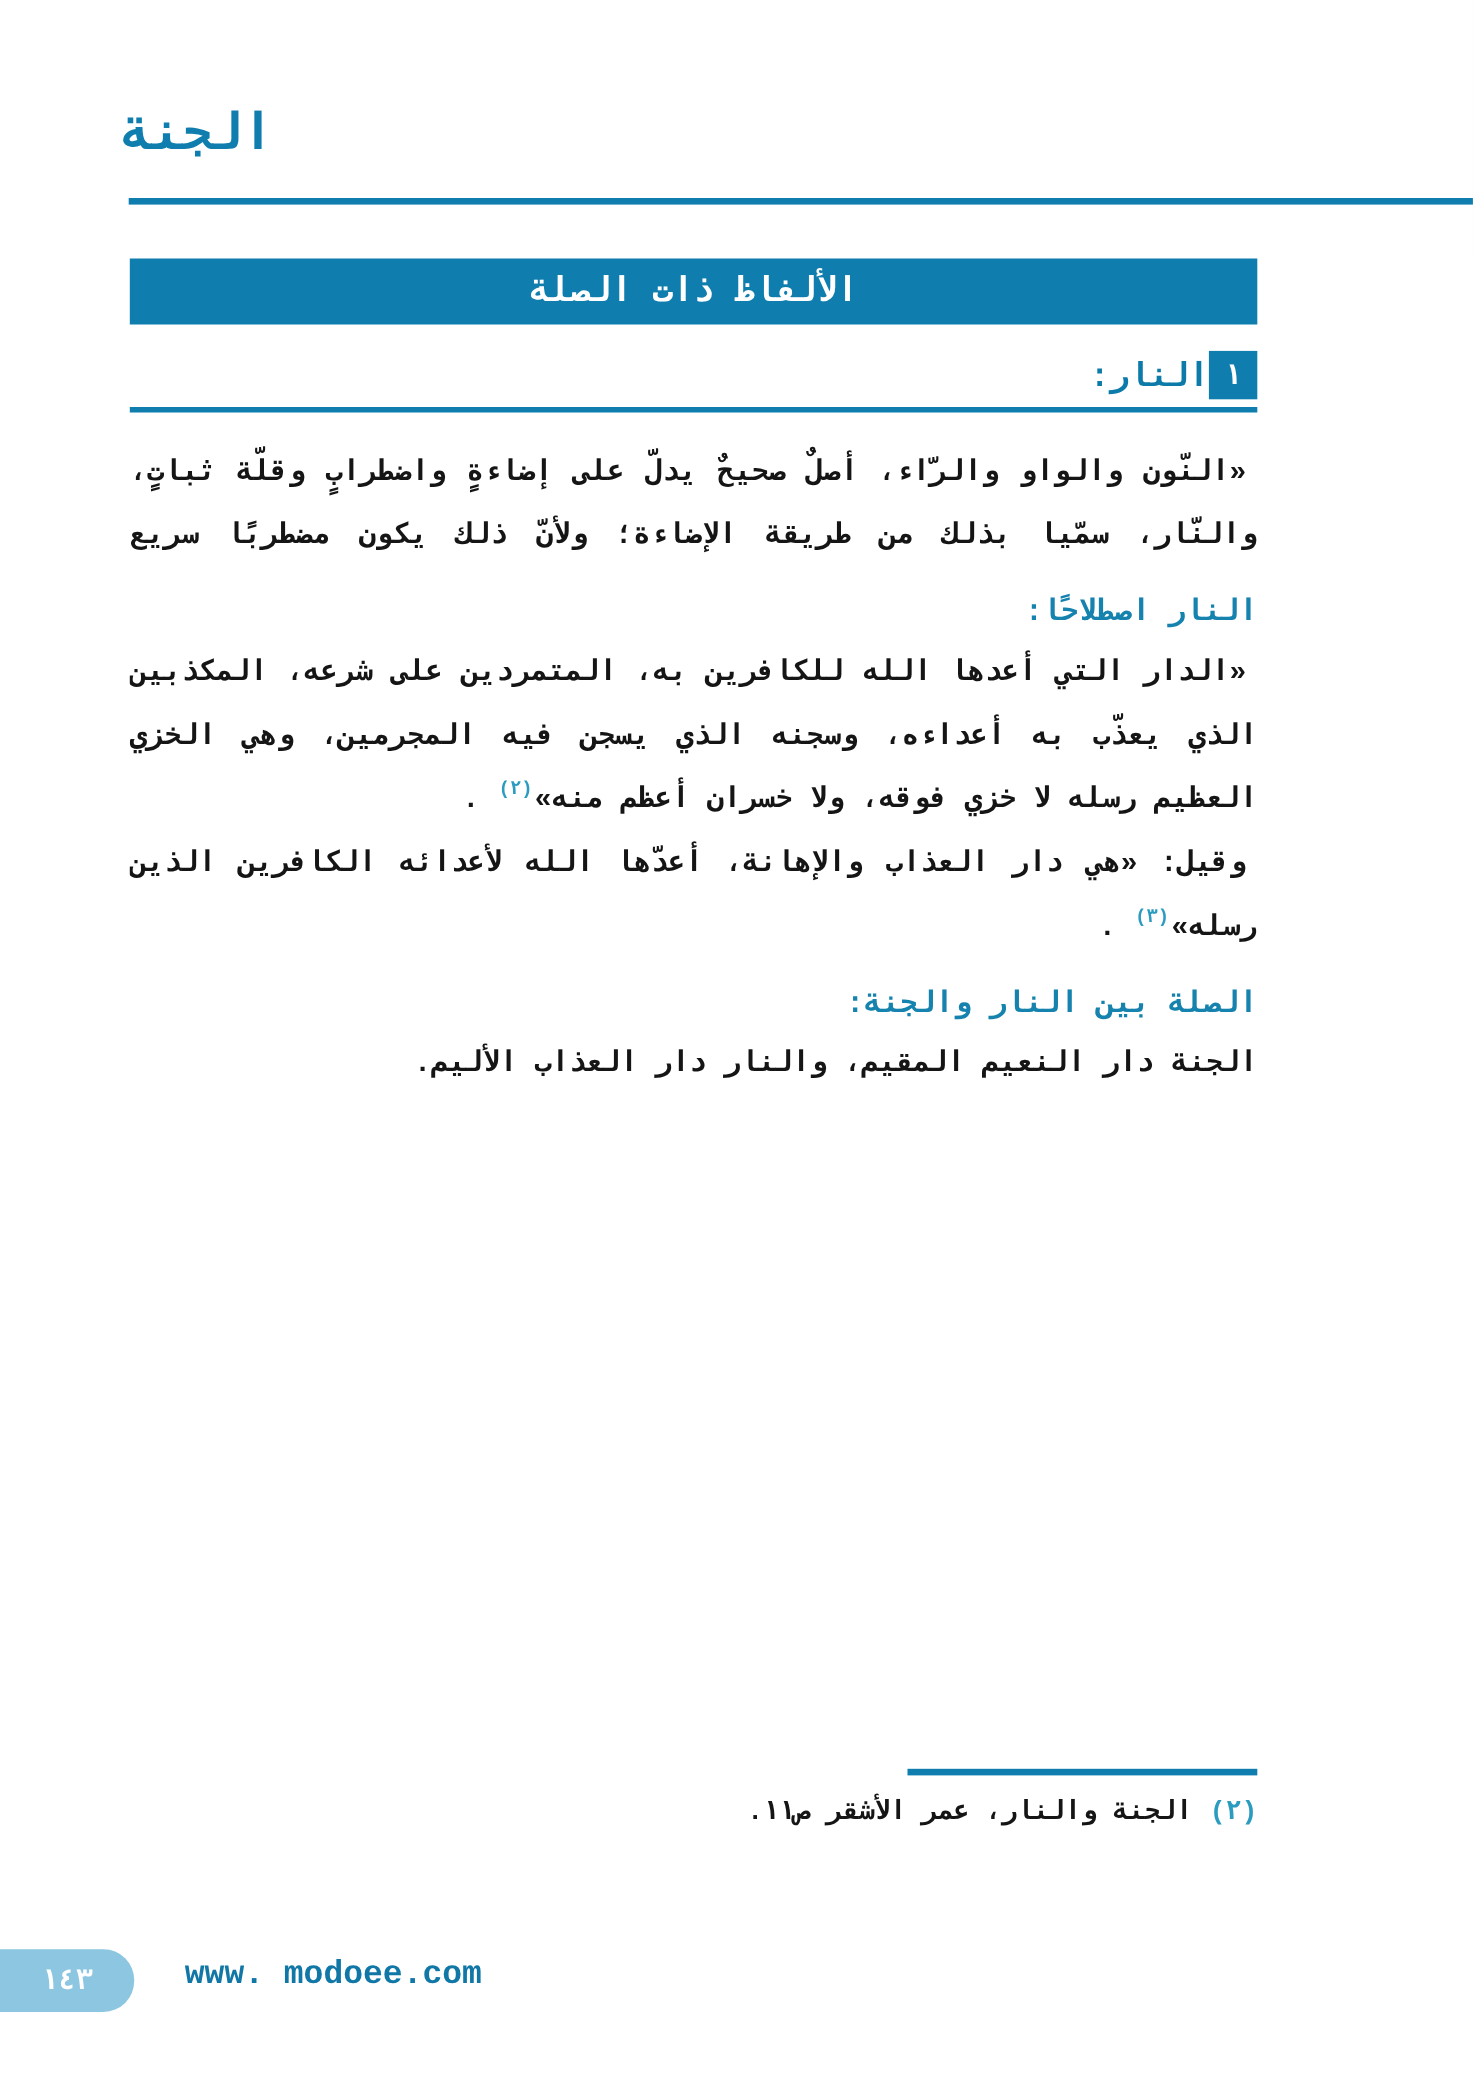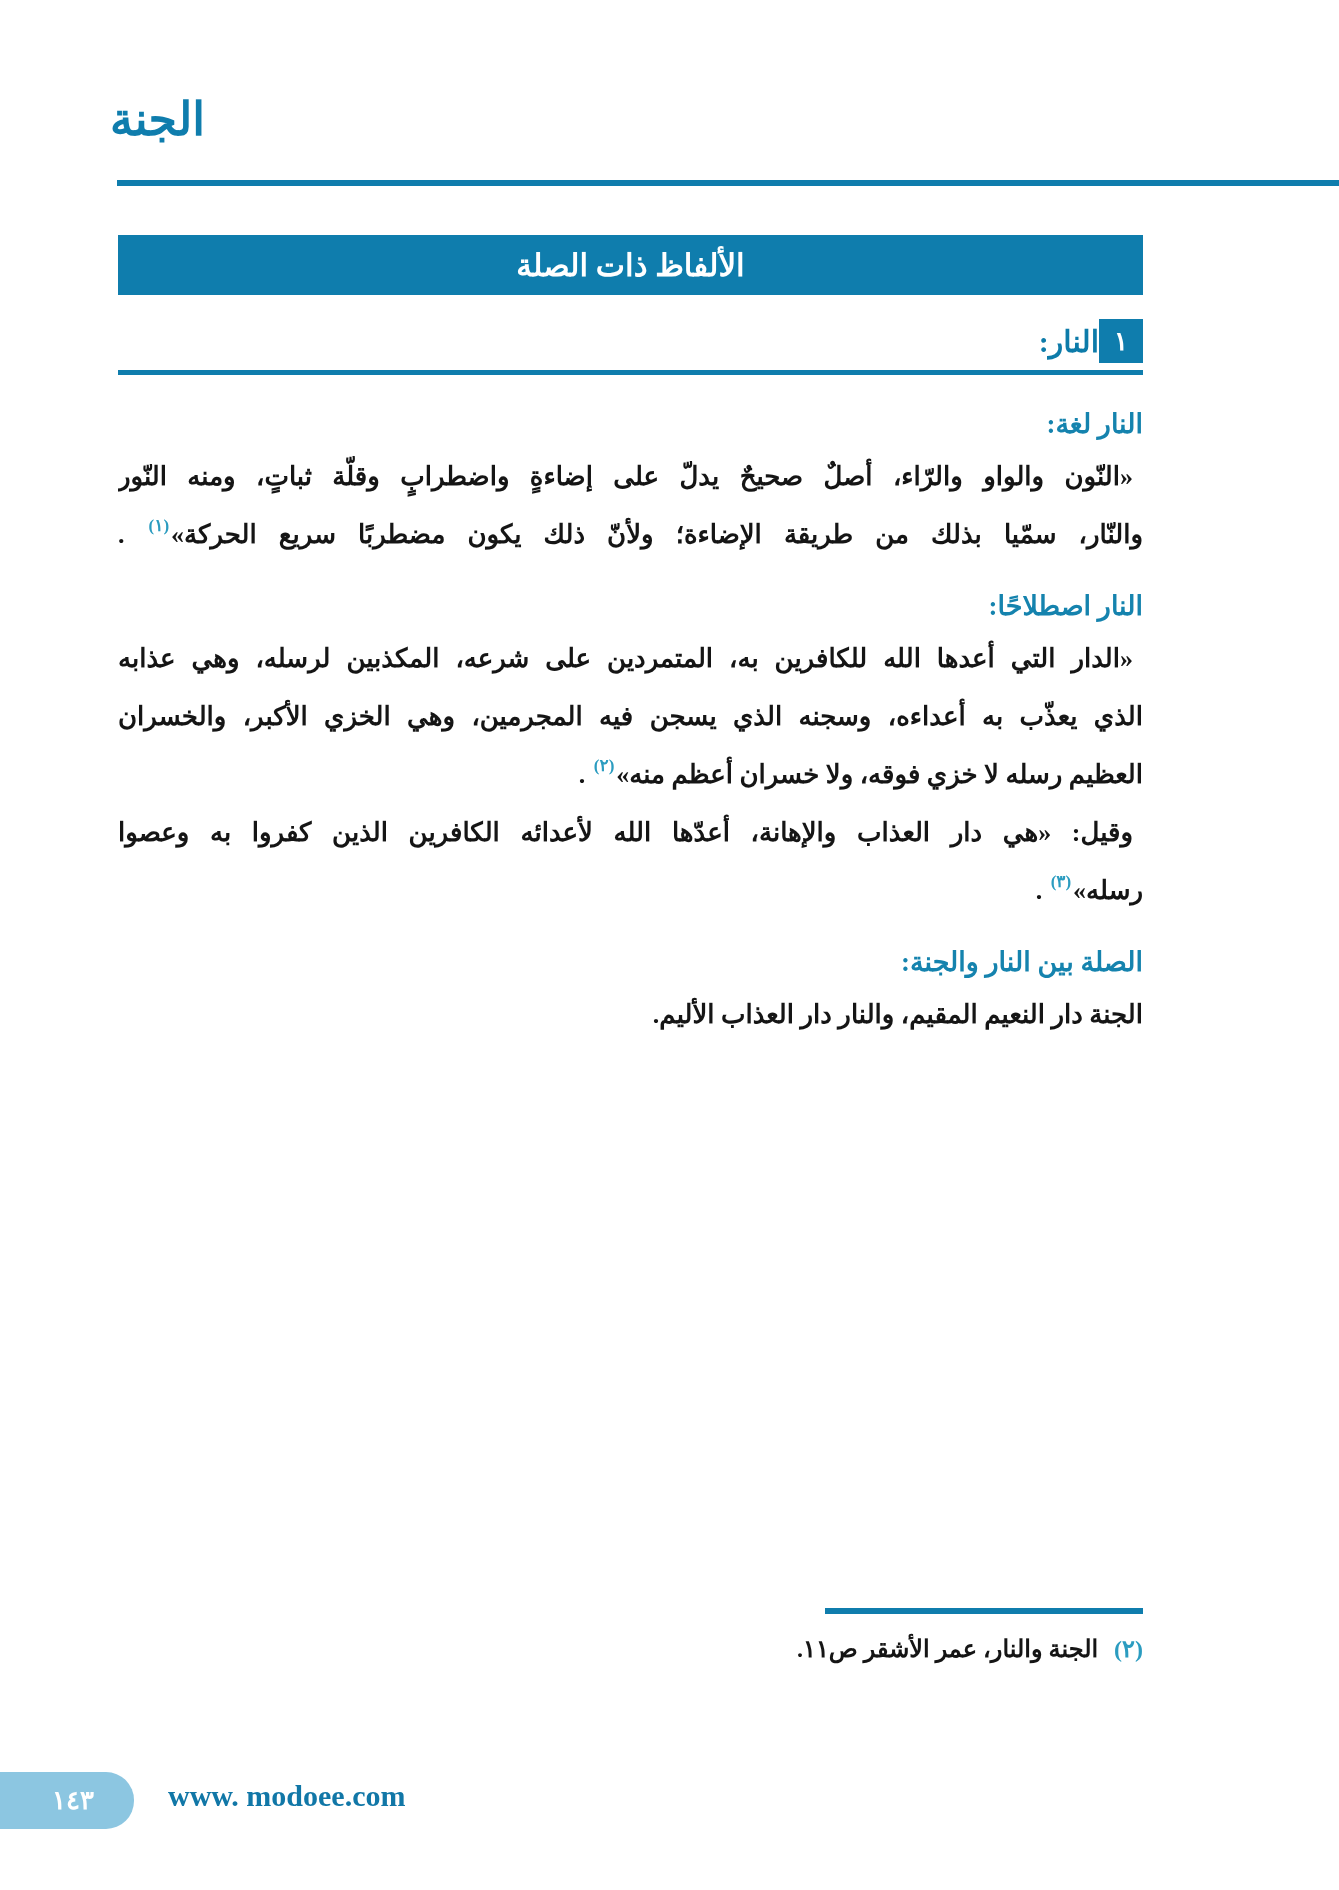--- a/index.html
+++ b/index.html
@@ -1,18 +1,18 @@
 <!DOCTYPE html>
 <html lang="ar"><head>
 <meta charset="utf-8">
 <style>
   html,body{margin:0;padding:0;background:#e8e8e8;}
   #page{
     position:relative;width:1339px;height:1890px;background:#ffffff;
-    font-family:Liberation Serif, serif;overflow:hidden;margin:0 auto;
+    font-family:Liberation Mono, monospace;overflow:hidden;margin:0 auto;
   }
   
   .logo{position:absolute;left:110px;top:92px;font-size:46px;font-weight:bold;color:#0f7dad;}
   .top-rule{position:absolute;left:117px;top:180px;width:1222px;height:6px;background:#0f7dad;}
   
   .banner{
     position:absolute;left:118px;top:235px;width:1025px;height:60px;background:#0f7dad;
     color:#ffffff;display:flex;align-items:center;justify-content:center;
     font-size:31px;font-weight:bold;
   }
@@ -46,21 +46,21 @@
   }
   
   .footnotes{position:absolute;left:118px;top:1608px;width:1025px;direction:rtl;}
   .fn-sep{width:318px;height:6px;background:#0f7dad;margin-bottom:10px;}
   .fn-line{height:50px;line-height:50px;text-align:right;color:#151515;font-size:24px;font-weight:bold;}
   .fn-num{color:#2b9cc0;margin-left:16px;}
   
   .page-tab{
     position:absolute;left:0;top:1772px;width:122px;height:57px;background:#8cc6e1;
     border-radius:0 28px 28px 0;color:#ffffff;display:flex;align-items:center;
-    justify-content:center;font-size:26px;font-weight:bold;letter-spacing:8px;padding-left:12px;
+    justify-content:center;font-size:26px;font-weight:bold;letter-spacing:8px;
   }
   .site-url{
     position:absolute;left:168px;top:1779px;font-size:30px;font-weight:bold;
     color:#1177a7;direction:ltr;text-decoration:none;
   }
 </style>
 </head>
 <body>
 
 <div id="page">
@@ -73,21 +73,20 @@
   </div>
 
   <div class="num-box">
     <span>١</span>
   </div>
   <div class="subsec-title">النار:</div>
   <div class="thin-rule"></div>
 
   <div class="content">
 
-    <h3 class="sub-heading">النار لغة:</h3>
     <div class="line full first">«النّون والواو والرّاء، أصلٌ صحيحٌ يدلّ على إضاءةٍ واضطرابٍ وقلّة ثباتٍ، ومنه النّور</div>
     <div class="line full"><span>والنّار، سمّيا بذلك من طريقة الإضاءة؛ ولأنّ ذلك يكون مضطربًا سريع الحركة»</span><span class="fn-ref">(١)</span><span> .</span></div>
 
     <h3 class="sub-heading spaced">النار اصطلاحًا:</h3>
     <div class="line full first">«الدار التي أعدها الله للكافرين به، المتمردين على شرعه، المكذبين لرسله، وهي عذابه</div>
     <div class="line full">الذي يعذّب به أعداءه، وسجنه الذي يسجن فيه المجرمين، وهي الخزي الأكبر، والخسران</div>
     <div class="line"><span>العظيم رسله لا خزي فوقه، ولا خسران أعظم منه»</span><span class="fn-ref">(٢)</span><span> .</span></div>
     <div class="line full first">وقيل: «هي دار العذاب والإهانة، أعدّها الله لأعدائه الكافرين الذين كفروا به وعصوا</div>
     <div class="line"><span>رسله»</span><span class="fn-ref">(٣)</span><span> .</span></div>
 

